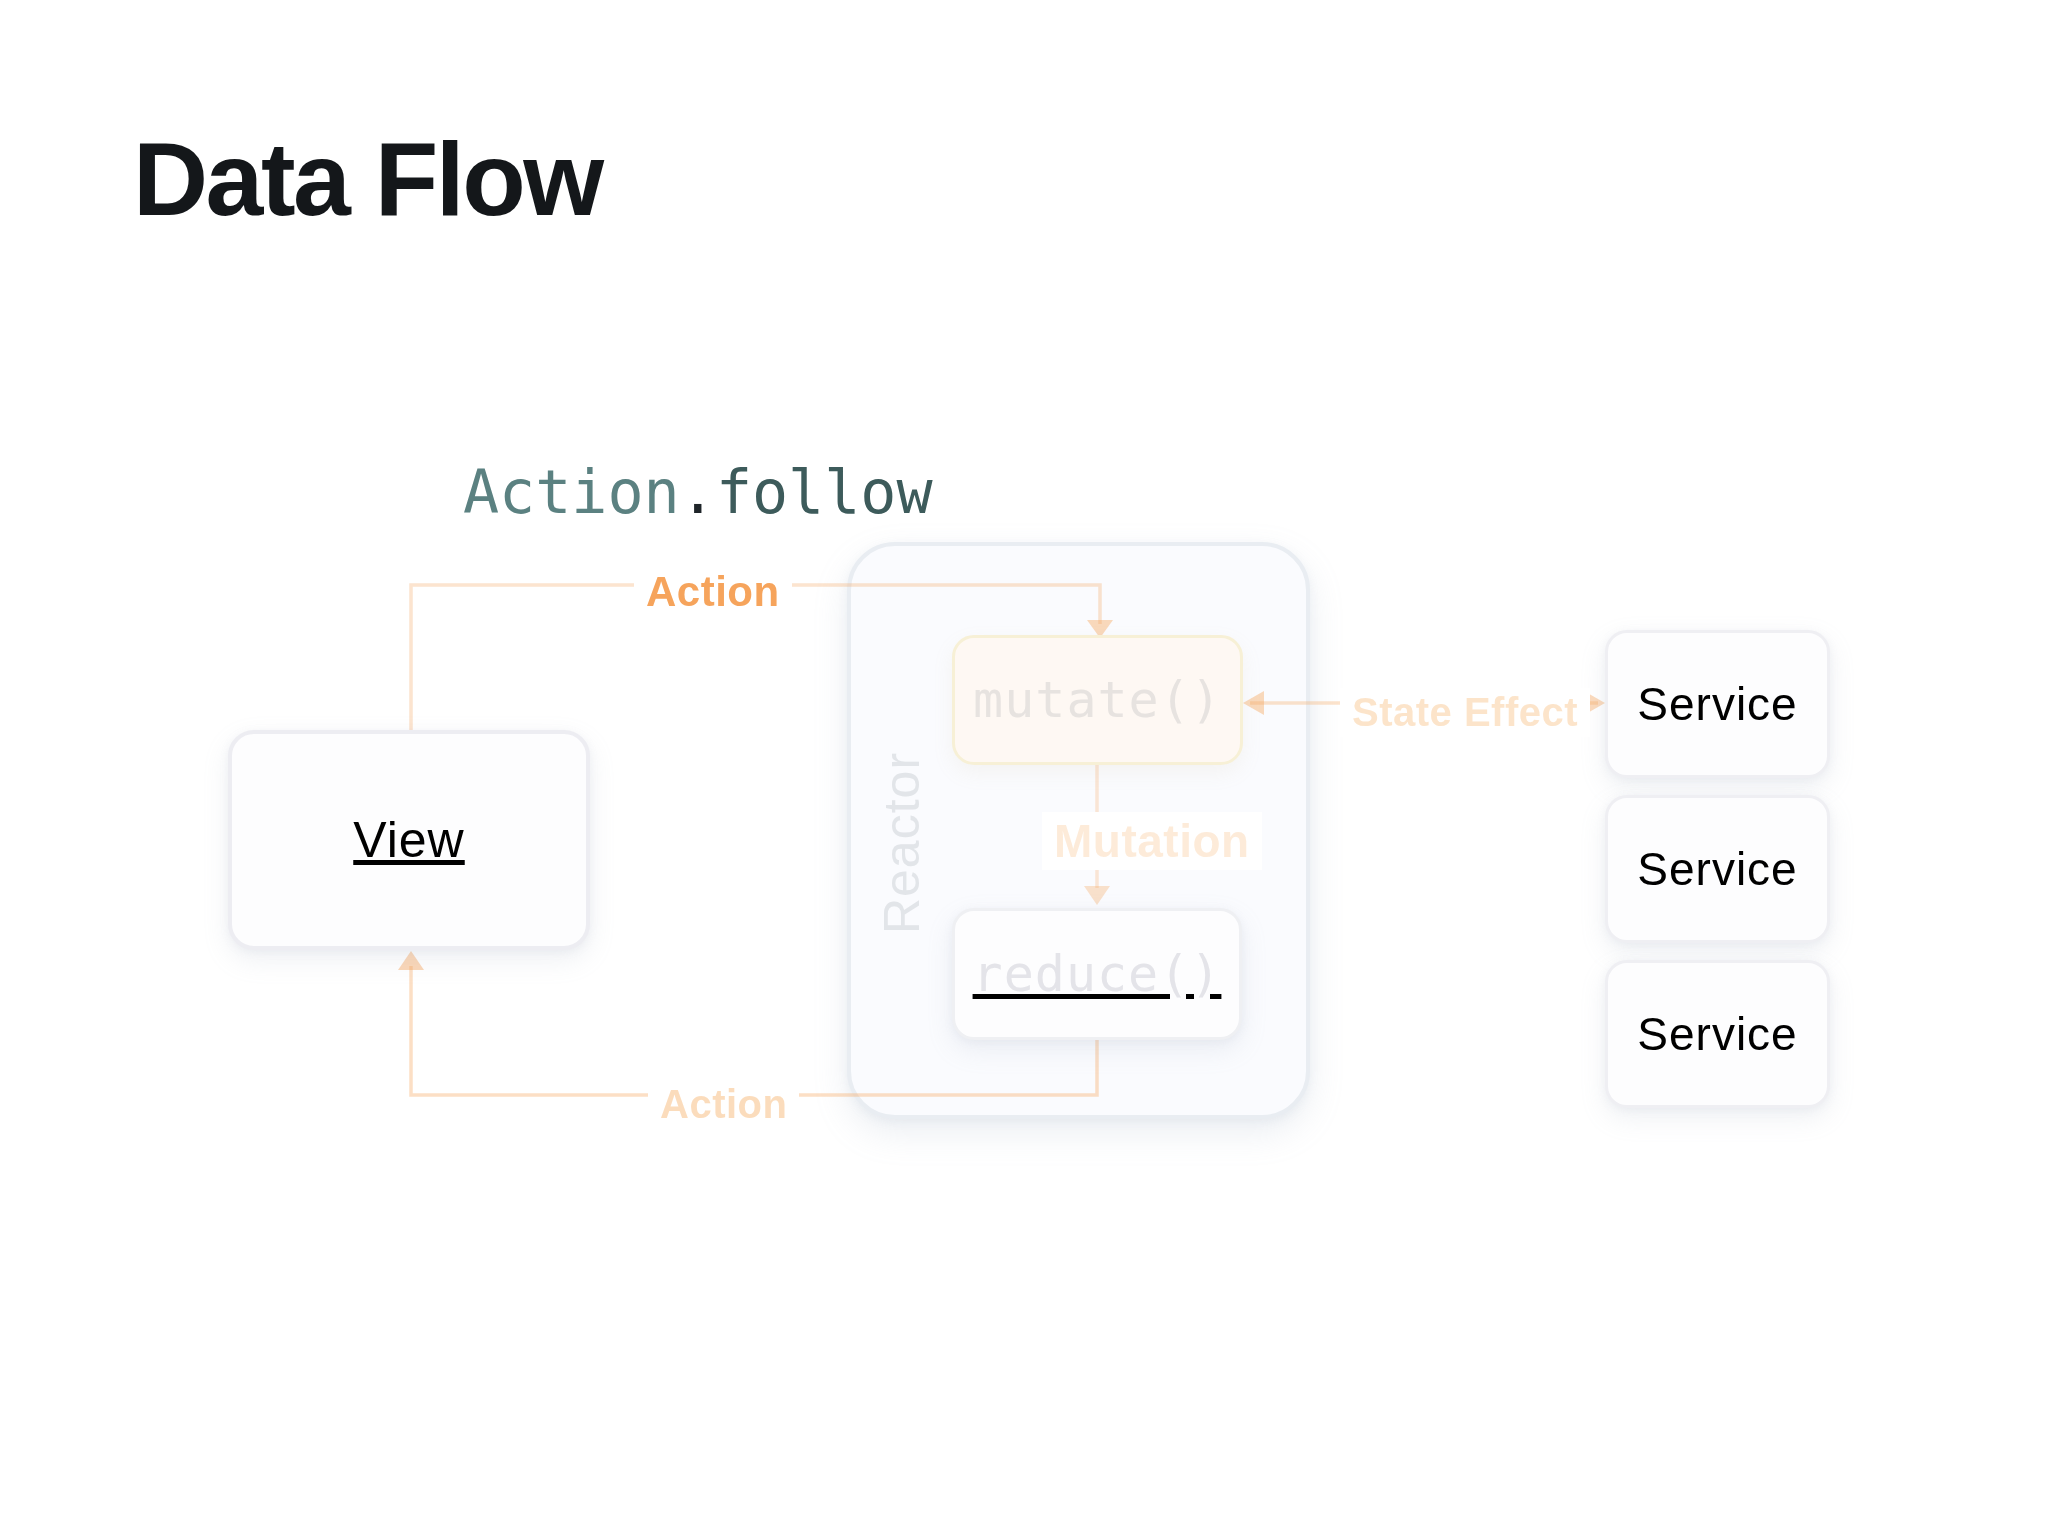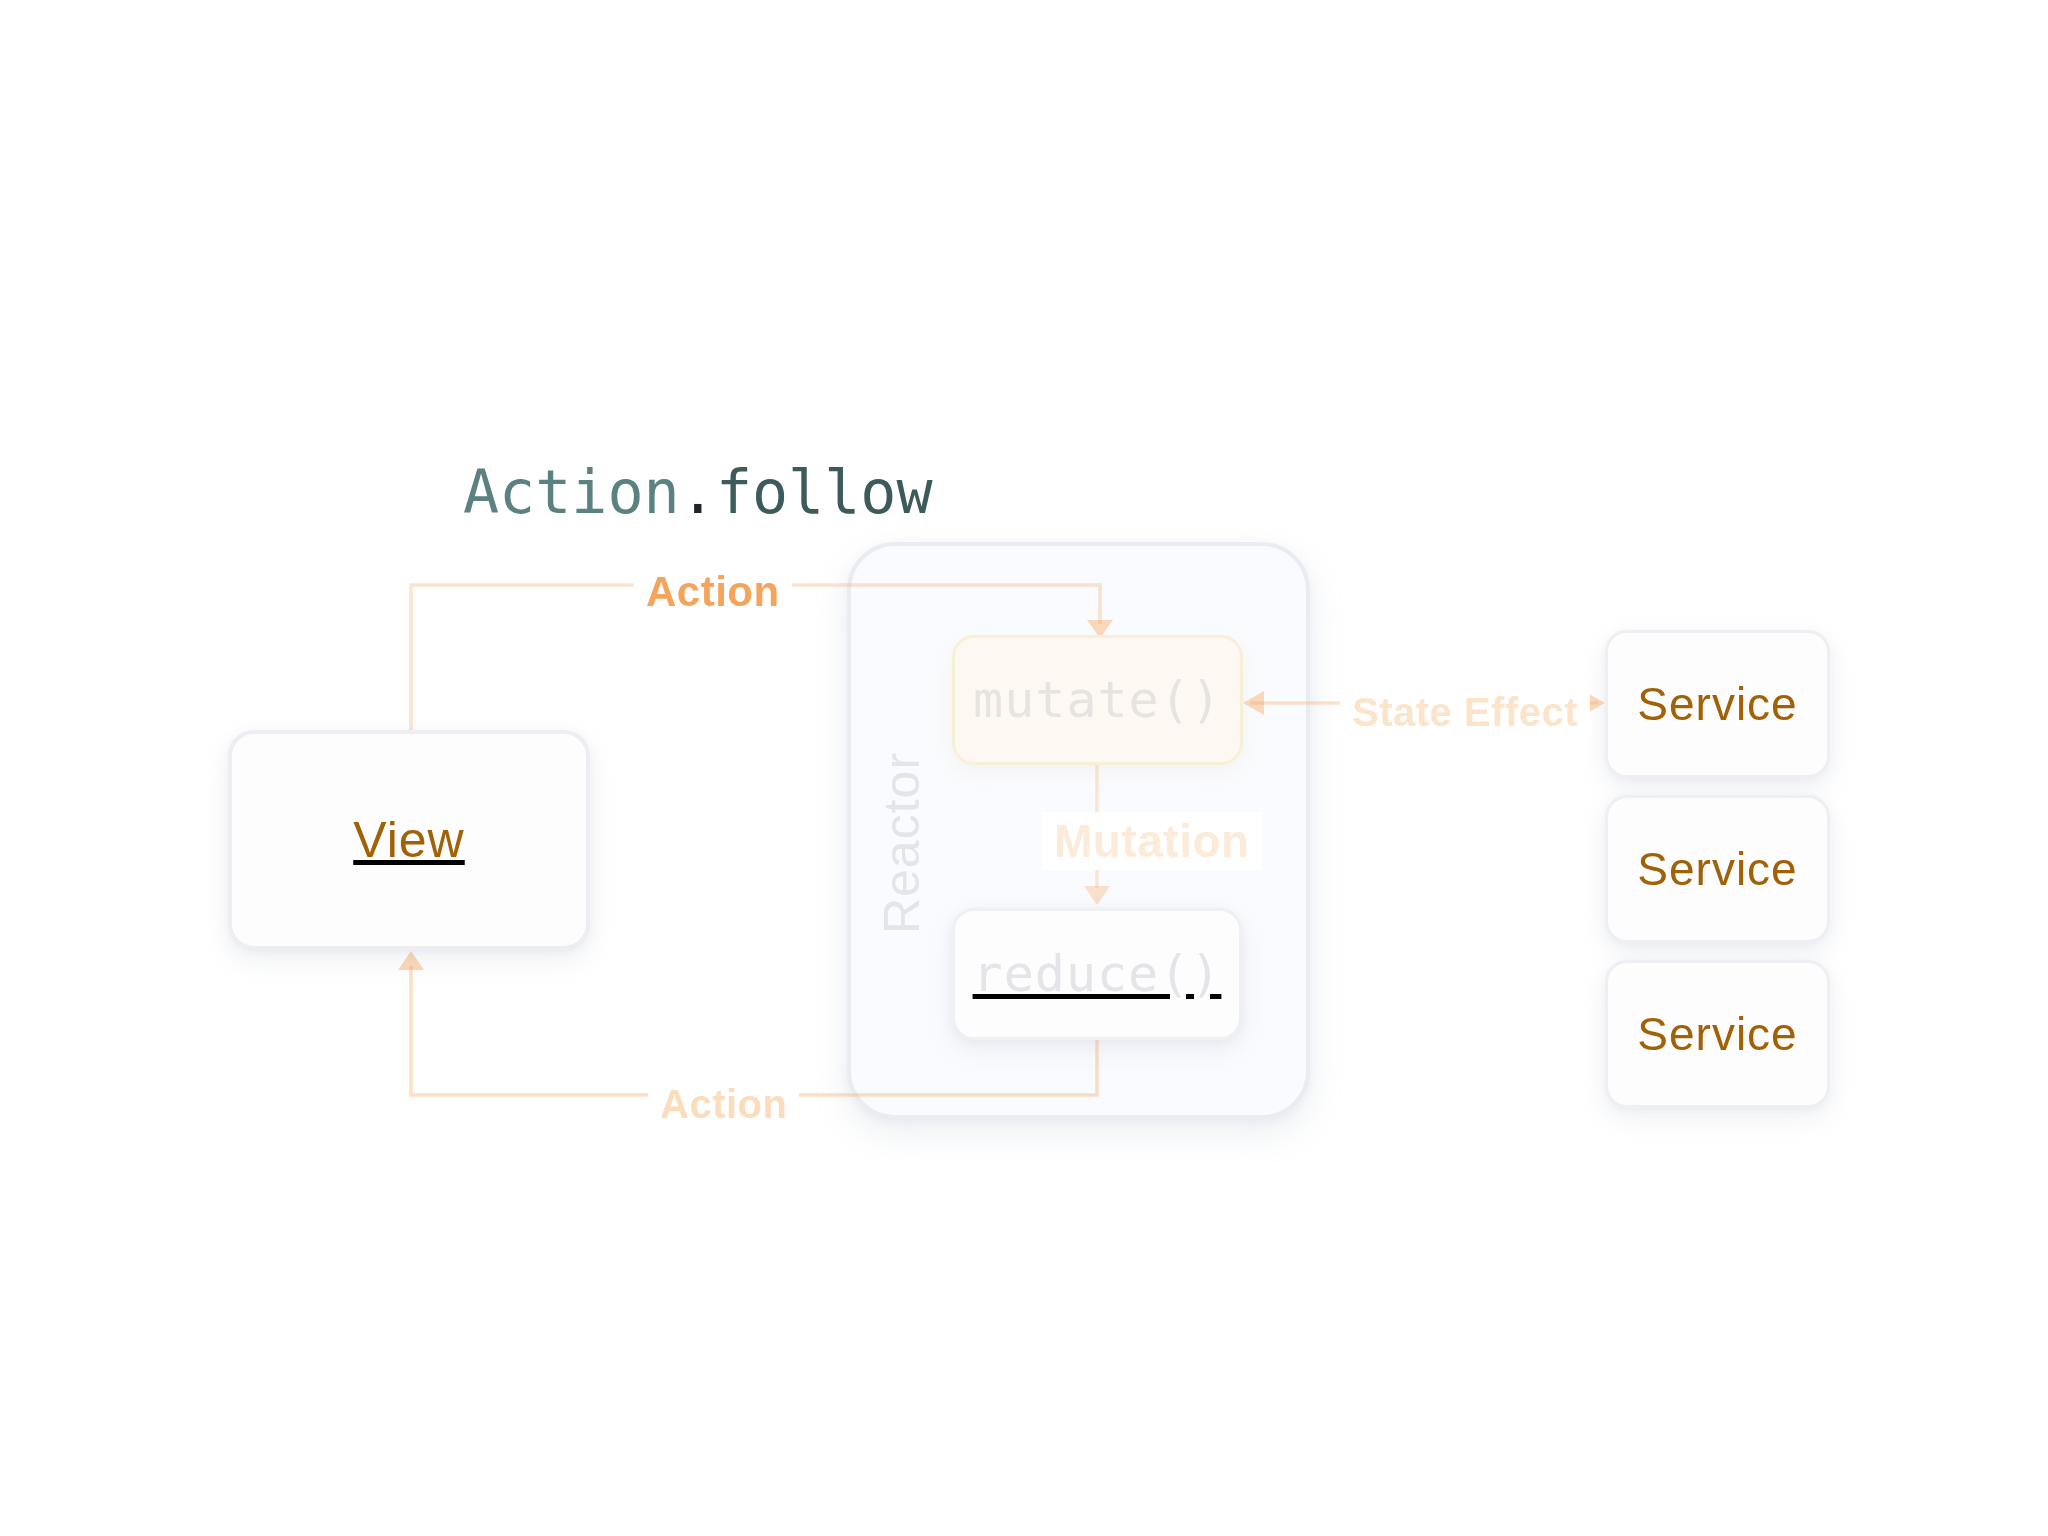--- a/index.html
+++ b/index.html
@@ -29,21 +29,21 @@
   .box{
     position:absolute;
     background:#fdfdfe;
     border:4px solid #ededf2;
     border-radius:26px;
     box-shadow:0 10px 26px rgba(155,165,185,0.16), 0 2px 8px rgba(155,165,185,0.10);
     display:flex;align-items:center;justify-content:center;
     box-sizing:border-box;
   }
   .box .box-label{
-    color:#a16207;
+    color:#000000;
     font-size:50px;
     letter-spacing:1px;
   }
   .box-view{left:228px;top:730px;width:362px;height:220px;text-decoration:underline;}
   .box-reactor{
     left:847px;top:542px;width:463px;height:577px;
     border-radius:48px;
     border-color:#e9edf2;background:#fafbfe;
     box-shadow:0 14px 34px rgba(150,165,190,0.18), 0 3px 10px rgba(150,165,190,0.10);
   }
@@ -86,20 +86,21 @@
   .edge-action{left:634px;top:566px;color:#f6a45c;font-size:42px;}
   .edge-mutation{left:1042px;top:812px;color:rgba(244,164,80,0.22);font-size:46px;text-align:right;}
   .edge-sideeffect{left:1340px;top:688px;color:rgba(244,164,80,0.30);}
   .edge-state{left:648px;top:1080px;color:rgba(244,164,80,0.38);}
 </style>
 </head>
 <body>
 
 <div class="canvas">
 
+  <div class="title">Data Flow</div>
 
   <div class="code"><span class="tok-type">Action</span><span class="tok-dot">.</span><span class="tok-prop">follow</span></div>
 
   <div class="box box-reactor"></div>
 
   <svg class="arrows" viewBox="0 0 2048 1536" xmlns="http://www.w3.org/2000/svg">
 
     <g>
       <path d="M411,730 L411,585 L1100,585 L1100,624" fill="none" stroke="rgba(246,167,95,0.30)" stroke-width="3.5"></path>
       <path d="M1087,620 L1113,620 L1100,638 Z" fill="rgba(246,167,95,0.42)"></path>

